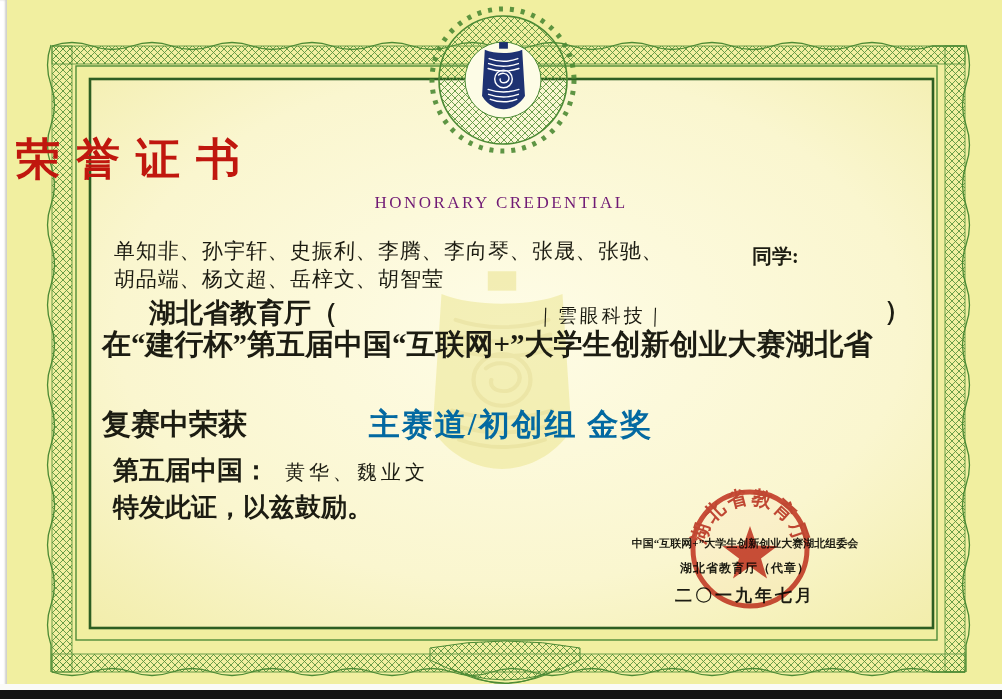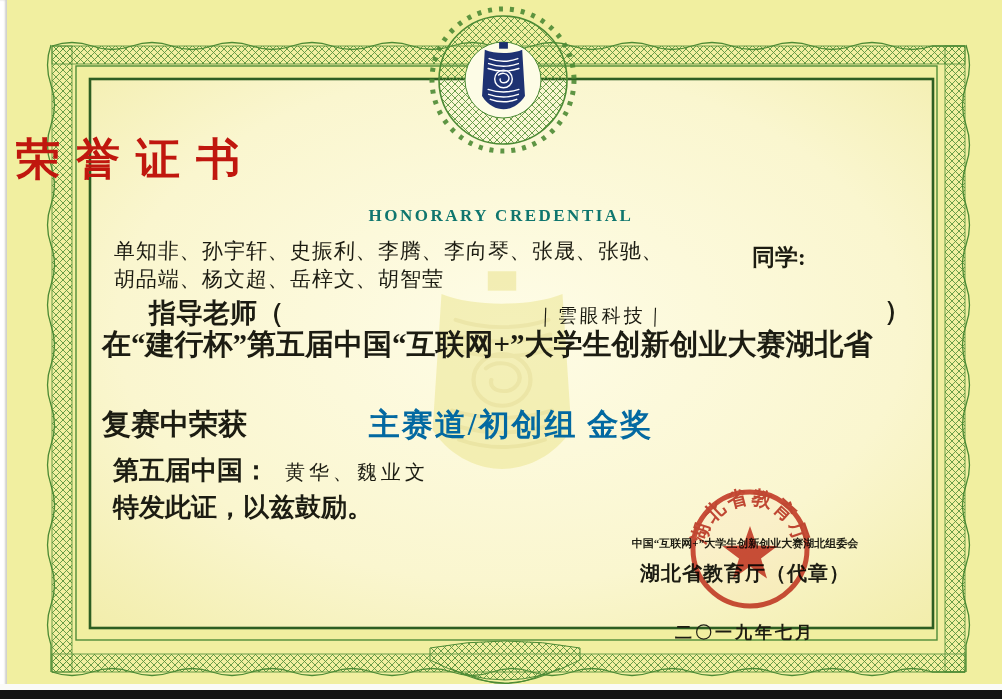--- a/index.html
+++ b/index.html
@@ -12,42 +12,42 @@
   .layer{position:absolute;left:0;top:0;width:1002px;height:699px;}
   svg{display:block;}
   
   .txt{position:absolute;white-space:nowrap;line-height:1.1;}
   .title{
     left:0;right:0;top:136px;text-align:left;
     font-size:44px;font-weight:bold;color:#c0170e;
     letter-spacing:16px;text-indent:16px;
   }
   .subtitle{
-    left:0;right:0;top:207px;text-align:center;
-    font-size:17px;font-weight:bold;color:#0f766e;letter-spacing:2.5px;
+    left:0;right:0;top:194px;text-align:center;
+    font-size:17px;font-weight:normal;color:#701a75;letter-spacing:2.5px;
   }
   .hand{transform:skewX(-2deg);}
   .names1{left:114px;top:240px;font-size:21px;letter-spacing:1px;}
   .names2{left:114px;top:268px;font-size:21px;letter-spacing:1px;}
-  .salutation{left:752px;top:245px;font-size:23px;font-weight:bold;}
+  .salutation{left:752px;top:245px;font-size:20px;font-weight:bold;}
   .proj-prefix{left:149px;top:299px;font-size:27px;font-weight:bold;}
   .proj-name{left:536px;top:306px;font-size:19px;letter-spacing:3px;}
   .proj-suffix{left:884px;top:297px;font-size:27px;font-weight:bold;}
   .body1{left:102px;top:329px;font-size:29px;font-weight:bold;}
   .body2{left:102px;top:379px;font-size:29px;font-weight:bold;margin-top:30px;}
   .award{
     left:0;right:0;top:408px;text-align:center;
     font-size:31px;font-weight:bold;color:#0369a1;letter-spacing:2px;text-indent:20px;
   }
   .advisor{left:113px;top:457px;font-size:26px;font-weight:bold;}
   .advisor .adv-names{font-size:20px;font-weight:normal;margin-left:16px;letter-spacing:4px;display:inline-block;transform:skewX(-2deg);}
   .closing{left:113px;top:494px;font-size:26px;font-weight:bold;}
   .issuer1{left:545px;top:537px;width:400px;text-align:center;font-size:11px;font-weight:bold;}
-  .issuer2{left:545px;top:562px;width:400px;text-align:center;font-size:20px;font-weight:bold;letter-spacing:1px;}
-  .issue-date{left:545px;top:587px;width:400px;text-align:center;font-size:17px;font-weight:bold;letter-spacing:3px;margin-top:37px;}
+  .issuer2{left:545px;top:562px;width:400px;text-align:center;font-size:12px;font-weight:bold;letter-spacing:1px;}
+  .issue-date{left:545px;top:587px;width:400px;text-align:center;font-size:17px;font-weight:bold;letter-spacing:3px;}
   
   .seal{
     position:absolute;left:682px;top:481px;width:136px;height:136px;
     mix-blend-mode:multiply;opacity:.88;
   }
   
   .edge-left{position:absolute;left:0;top:0;width:7px;height:699px;background:#ffffff;box-shadow:inset -2px 0 2px rgba(120,120,110,.35);}
   .edge-bottom-white{position:absolute;left:0;bottom:9px;width:1002px;height:6px;background:#fbfbf8;}
   .edge-bottom-black{position:absolute;left:0;bottom:0;width:1002px;height:9px;background:#141414;}
 </style>
@@ -124,21 +124,21 @@
   </g>
 </svg>
 
 <div class="txt title">荣誉证书</div>
 <div class="txt subtitle">HONORARY CREDENTIAL</div>
 
 <div class="txt names1 hand">单知非、孙宇轩、史振利、李腾、李向琴、张晟、张驰、</div>
 <div class="txt names2 hand">胡品端、杨文超、岳梓文、胡智莹</div>
 <div class="txt salutation">同学:</div>
 
-<div class="txt proj-prefix">指导老师（</div>
+<div class="txt proj-prefix">湖北省教育厅（</div>
 <div class="txt proj-name hand">｜雲眼科技｜</div>
 <div class="txt proj-suffix">）</div>
 
 <div class="txt body1">在“建行杯”第五届中国“互联网+”大学生创新创业大赛湖北省</div>
 <div class="txt body2">复赛中荣获</div>
 
 <div class="txt award">主赛道/初创组  金奖</div>
 
 <div class="txt advisor">
   <span>第五届中国：</span><span class="adv-names">黄华、魏业文</span>

